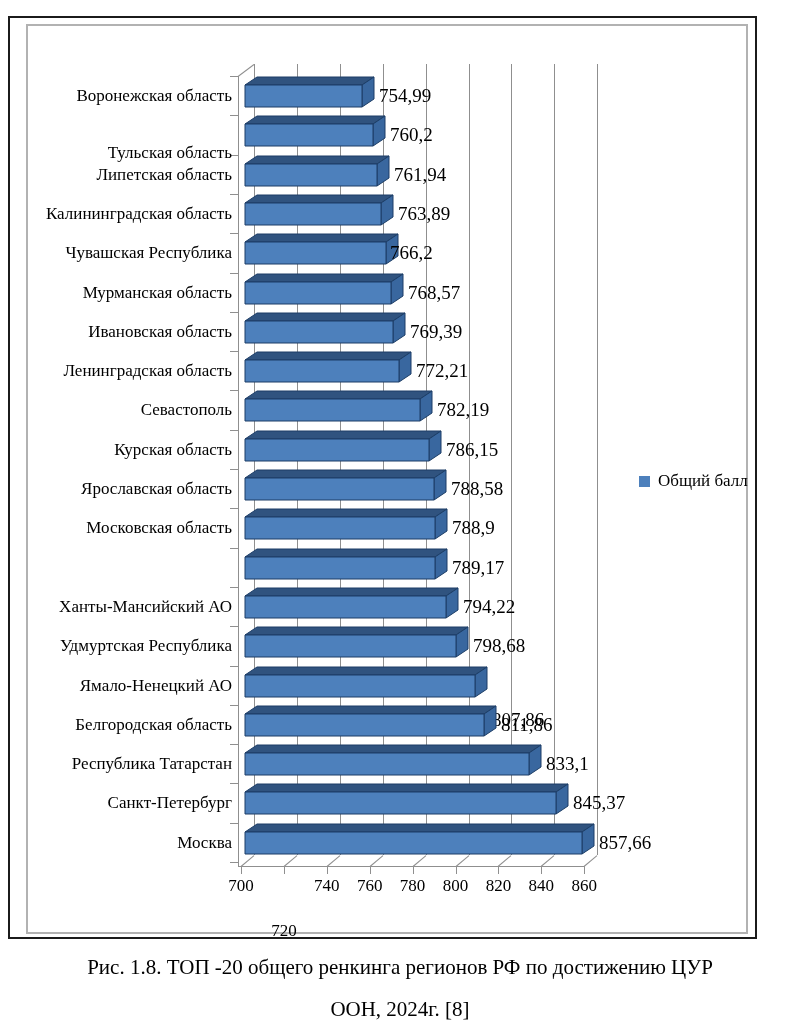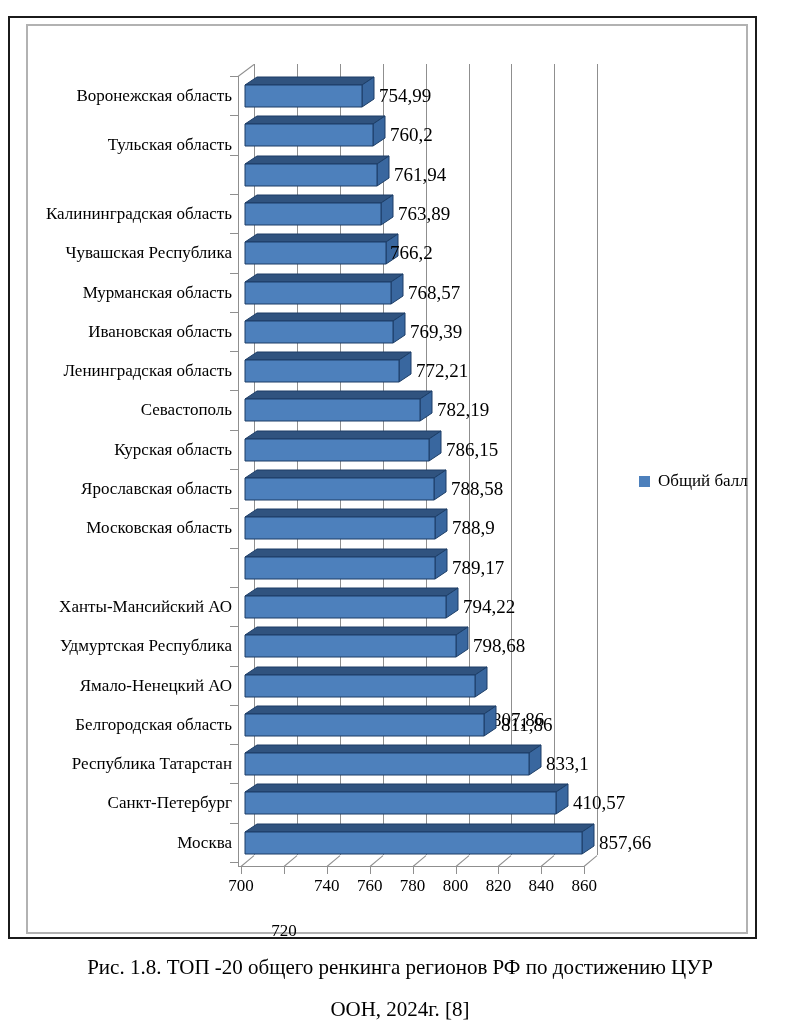--- a/index.html
+++ b/index.html
@@ -118,27 +118,28 @@
       <div class="axis-line" style="left: 230px; top: 783px; width: 8px; height: 1px;"></div>
       <div class="axis-line" style="left: 230px; top: 823px; width: 8px; height: 1px;"></div>
       <div class="axis-line" style="left: 230px; top: 862px; width: 8px; height: 1px;"></div>
       <div class="cat-label" style="top: 84px;">Воронежская область</div>
       <svg class="bar-svg" width="134" height="33" style="left: 244px; top: 76px;">
         <polygon points="1,9 13,1 130,1 118,9" fill="#30537f" stroke="#1c3d66" stroke-width="1"></polygon>
         <polygon points="118,9 130,1 130,23 118,31" fill="#39679f" stroke="#1c3d66" stroke-width="1"></polygon>
         <polygon points="1,9 118,9 118,31 1,31" fill="#4d80bc" stroke="#1c3d66" stroke-width="1"></polygon>
       </svg>
       <div class="val-label" style="left: 379px; top: 84px;">754,99</div>
-      <div class="cat-label" style="top: 133px;">Тульская область</div>
+      <div class="cat-label" style="top: 141px;">Тульская область</div>
       <svg class="bar-svg" width="145" height="33" style="left: 244px; top: 115.3px;">
         <polygon points="1,9 13,1 141,1 129,9" fill="#30537f" stroke="#1c3d66" stroke-width="1"></polygon>
         <polygon points="129,9 141,1 141,23 129,31" fill="#39679f" stroke="#1c3d66" stroke-width="1"></polygon>
         <polygon points="1,9 129,9 129,31 1,31" fill="#4d80bc" stroke="#1c3d66" stroke-width="1"></polygon>
       </svg>
       <div class="val-label" style="left: 390px; top: 123.3px;">760,2</div>
+      <div class="cat-label" style="top: 162.6px;">Липетская область</div>
       <svg class="bar-svg" width="149" height="33" style="left: 244px; top: 154.6px;">
         <polygon points="1,9 13,1 145,1 133,9" fill="#30537f" stroke="#1c3d66" stroke-width="1"></polygon>
         <polygon points="133,9 145,1 145,23 133,31" fill="#39679f" stroke="#1c3d66" stroke-width="1"></polygon>
         <polygon points="1,9 133,9 133,31 1,31" fill="#4d80bc" stroke="#1c3d66" stroke-width="1"></polygon>
       </svg>
       <div class="val-label" style="left: 394px; top: 162.6px;">761,94</div>
       <div class="cat-label" style="top: 201.9px;">Калининградская область</div>
       <svg class="bar-svg" width="153" height="33" style="left: 244px; top: 193.9px;">
         <polygon points="1,9 13,1 149,1 137,9" fill="#30537f" stroke="#1c3d66" stroke-width="1"></polygon>
         <polygon points="137,9 149,1 149,23 137,31" fill="#39679f" stroke="#1c3d66" stroke-width="1"></polygon>
@@ -241,21 +242,21 @@
         <polygon points="285,9 297,1 297,23 285,31" fill="#39679f" stroke="#1c3d66" stroke-width="1"></polygon>
         <polygon points="1,9 285,9 285,31 1,31" fill="#4d80bc" stroke="#1c3d66" stroke-width="1"></polygon>
       </svg>
       <div class="val-label" style="left: 546px; top: 752.1px;">833,1</div>
       <div class="cat-label" style="top: 791.4px;">Санкт-Петербург</div>
       <svg class="bar-svg" width="328" height="33" style="left: 244px; top: 783.4px;">
         <polygon points="1,9 13,1 324,1 312,9" fill="#30537f" stroke="#1c3d66" stroke-width="1"></polygon>
         <polygon points="312,9 324,1 324,23 312,31" fill="#39679f" stroke="#1c3d66" stroke-width="1"></polygon>
         <polygon points="1,9 312,9 312,31 1,31" fill="#4d80bc" stroke="#1c3d66" stroke-width="1"></polygon>
       </svg>
-      <div class="val-label" style="left: 573px; top: 791.4px;">410,57</div>
+      <div class="val-label" style="left: 573px; top: 791.4px;">845,37</div>
       <div class="cat-label" style="top: 830.7px;">Москва</div>
       <svg class="bar-svg" width="354" height="33" style="left: 244px; top: 822.7px;">
         <polygon points="1,9 13,1 350,1 338,9" fill="#30537f" stroke="#1c3d66" stroke-width="1"></polygon>
         <polygon points="338,9 350,1 350,23 338,31" fill="#39679f" stroke="#1c3d66" stroke-width="1"></polygon>
         <polygon points="1,9 338,9 338,31 1,31" fill="#4d80bc" stroke="#1c3d66" stroke-width="1"></polygon>
       </svg>
       <div class="val-label" style="left: 599px; top: 830.7px;">857,66</div>
     </div>
 
   <div class="legend">

